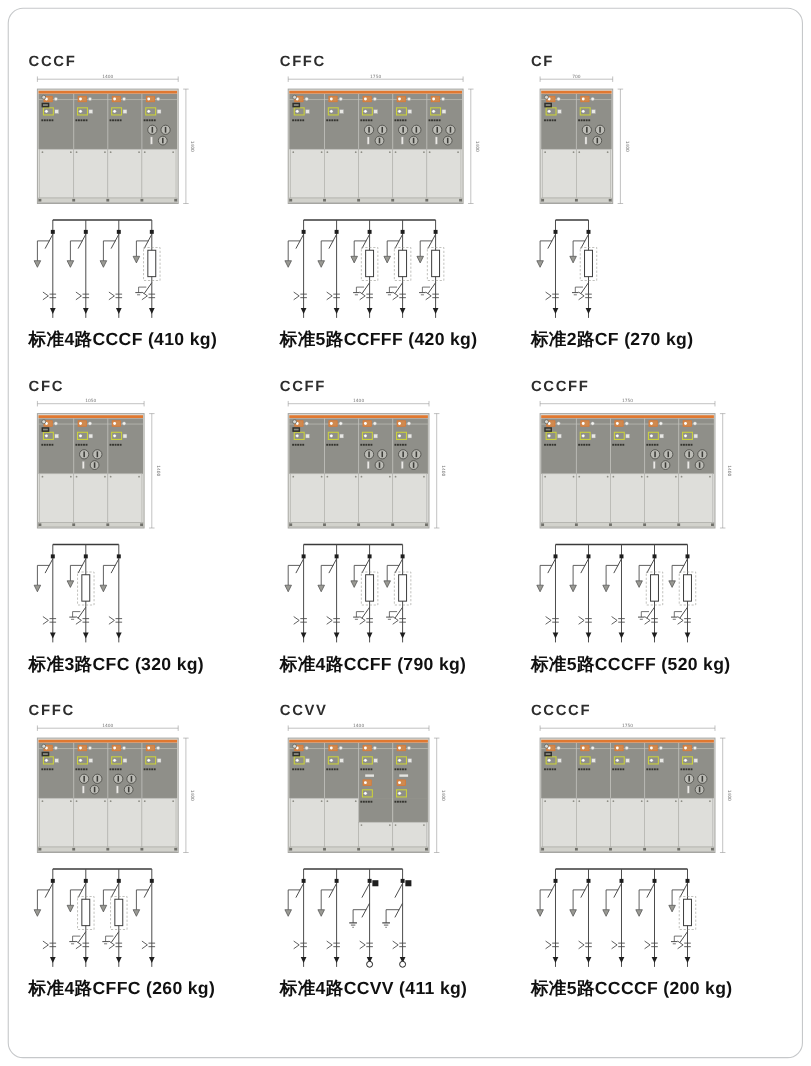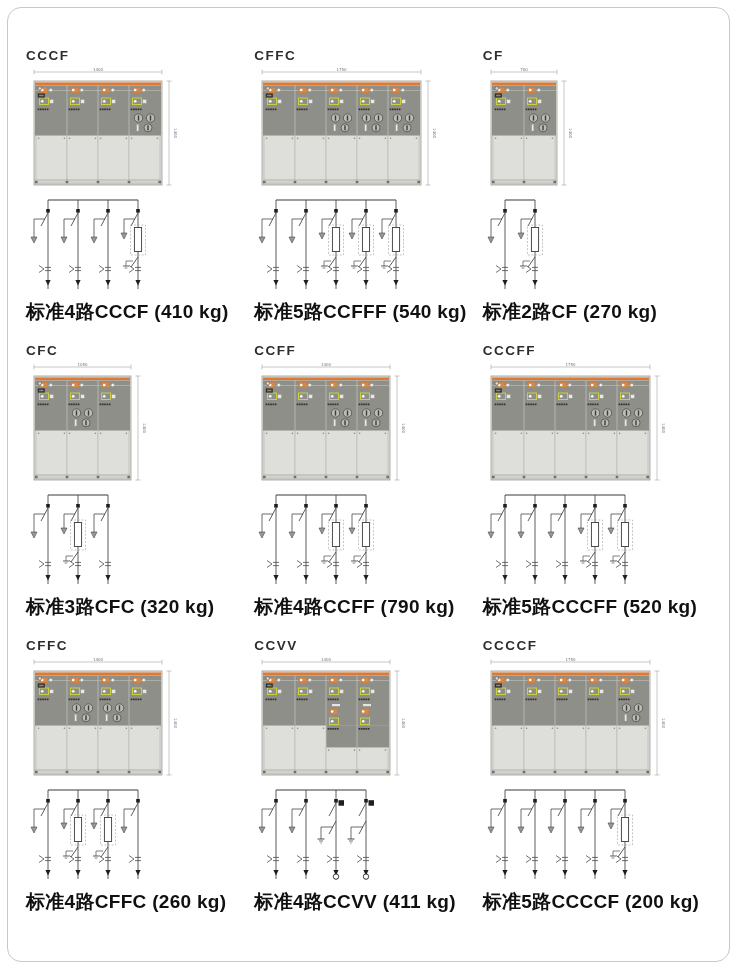--- a/index.html
+++ b/index.html
@@ -6,21 +6,21 @@
   body{width:737px;height:969px;font-family:"Liberation Sans","DejaVu Sans",sans-serif;}
   .page{position:absolute;left:7px;top:7px;width:721px;height:953px;
         border:1.5px solid #c6c8ca;border-radius:14px;background:#fff;overflow:hidden;}
   .grid{display:grid;grid-template-columns:1fr 1fr 1fr;grid-auto-rows:295px;
         padding:26px 18px 0 18px;}
   .cell{display:flex;flex-direction:column;justify-content:flex-start;}
   .ptitle{font-size:13.5px;font-weight:700;letter-spacing:1.5px;color:#2d2d2d;
           margin:14px 0 2px 0;}
   .cab{line-height:0;}
   .sch{line-height:0;margin-top:6px;}
-  .pcaption{font-size:19px;font-weight:600;color:#101010;margin-top:4px;letter-spacing:.3px;
+  .pcaption{font-size:16px;font-weight:600;color:#101010;margin-top:4px;letter-spacing:.3px;
             white-space:nowrap;}
   svg text{font-family:"DejaVu Sans",sans-serif;}
 </style>
 </head>
 <body>
 
 <div class="page">
   <div class="grid">
 
     <div class="cell">
@@ -351,21 +351,21 @@
             <line x1="142" y1="62" x2="135" y2="72" stroke="#4a4a4a" stroke-width="0.9"></line>
             <path d="M 137 66 H 130 V 71" fill="none" stroke="#4a4a4a" stroke-width="0.7"></path>
             <line x1="127" y1="71" x2="133" y2="71" stroke="#4a4a4a" stroke-width="0.9"></line>
             <line x1="128.6" y1="73" x2="131.4" y2="73" stroke="#4a4a4a" stroke-width="0.7"></line>
             <line x1="133" y1="70.5" x2="138" y2="74" stroke="#4a4a4a" stroke-width="0.8"></line>
             <line x1="133" y1="77.5" x2="138" y2="74" stroke="#4a4a4a" stroke-width="0.8"></line>
             <line x1="139" y1="72.4" x2="145" y2="72.4" stroke="#4a4a4a" stroke-width="0.8"></line>
             <line x1="139" y1="75.6" x2="145" y2="75.6" stroke="#4a4a4a" stroke-width="0.8"></line>
             <path d="M 139.4 85 L 144.6 85 L 142 90.5 Z" fill="#1e1e1e"></path>
           </svg></div>
-      <div class="pcaption">标准5路CCFFF (540 kg)</div>
+      <div class="pcaption">标准5路CCFFF (420 kg)</div>
     </div>
 
     <div class="cell">
       <div class="ptitle">CF</div>
       <div class="cab"><svg viewBox="0 0 90 124" width="90" height="124">
             <line x1="8" y1="7" x2="74" y2="7" stroke="#8f8f8f" stroke-width="0.5"></line>
             <line x1="8" y1="4.5" x2="8" y2="9.5" stroke="#8f8f8f" stroke-width="0.5"></line>
             <line x1="74" y1="4.5" x2="74" y2="9.5" stroke="#8f8f8f" stroke-width="0.5"></line>
             <text x="41" y="5.6" font-size="4" text-anchor="middle" fill="#777">700</text>
             <rect x="8" y="16" width="66" height="104" fill="#dcdcd8" stroke="#a6a6a2" stroke-width="0.9"></rect>

